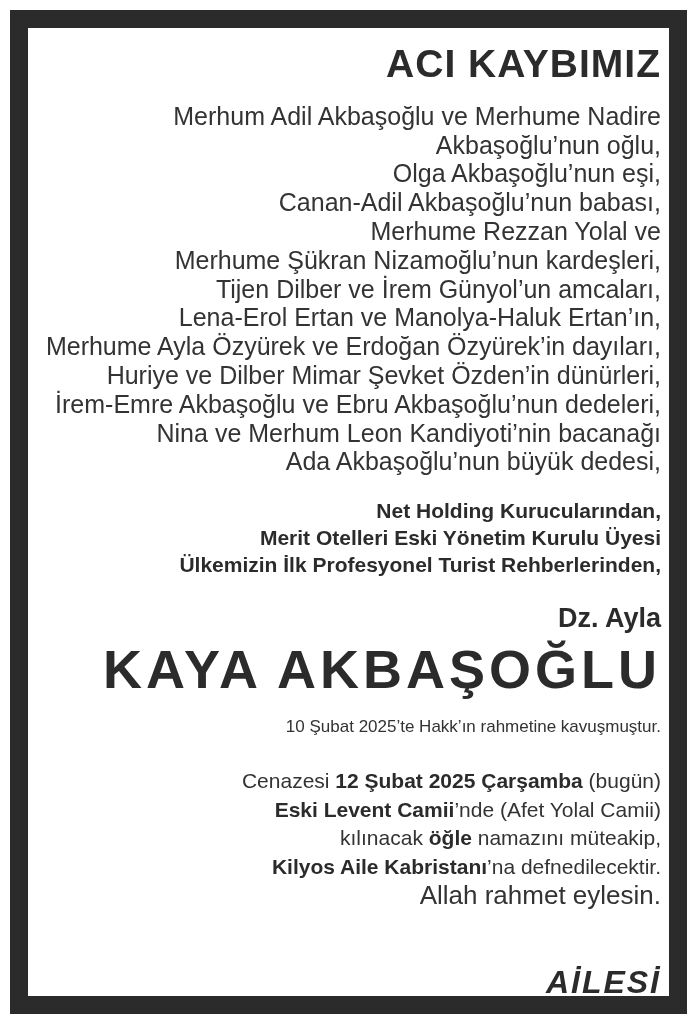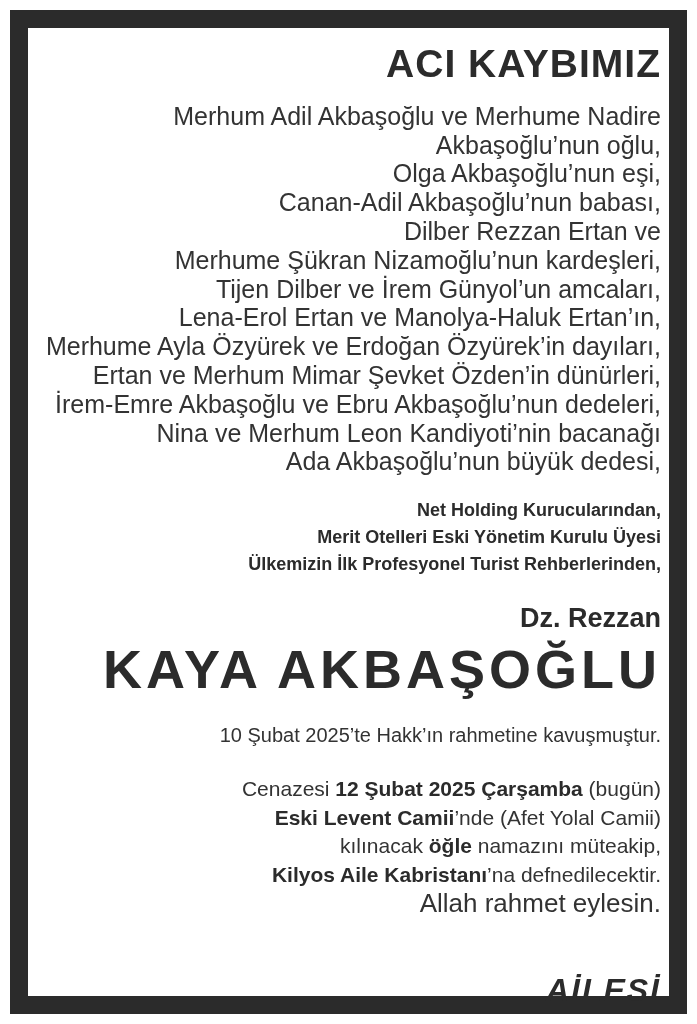--- a/index.html
+++ b/index.html
@@ -36,43 +36,43 @@
   }
   .family .line{
     font-size:25px;
     line-height:28.8px;
     color:var(--text);
   }
   .honors{
     margin-top:21px;
   }
   .honors .line{
-    font-size:18px;
+    font-size:21px;
     line-height:27px;
     font-weight:700;
     color:var(--heading);
   }
   .rank{
     margin-top:26px;
     font-size:27px;
     font-weight:700;
     color:var(--heading);
     line-height:1.1;
   }
   .name{
     margin-top:6px;
     font-size:54px;
     font-weight:800;
     letter-spacing:4px;
     color:var(--heading);
     line-height:1.1;
   }
   .death{
-    margin-top:22px;
-    font-size:20px;
+    margin-top:14px;
+    font-size:17px;
     line-height:28px;
     color:var(--text);
   }
   .funeral{
     margin-top:26px;
   }
   .funeral .line{
     font-size:21px;
     line-height:28.5px;
     color:var(--text);
@@ -97,38 +97,38 @@
 <body>
 
 <div class="frame">
 
   <h1 class="title">ACI KAYBIMIZ</h1>
 
   <div class="family">
       <p class="line">Merhum Adil Akbaşoğlu ve Merhume Nadire Akbaşoğlu’nun oğlu,</p>
       <p class="line">Olga Akbaşoğlu’nun eşi,</p>
       <p class="line">Canan-Adil Akbaşoğlu’nun babası,</p>
-      <p class="line">Dilber Rezzan Ertan ve</p>
+      <p class="line">Merhume Rezzan Yolal ve</p>
       <p class="line">Merhume Şükran Nizamoğlu’nun kardeşleri,</p>
       <p class="line">Tijen Dilber ve İrem Günyol’un amcaları,</p>
       <p class="line">Lena-Erol Ertan ve Manolya-Haluk Ertan’ın,</p>
       <p class="line">Merhume Ayla Özyürek ve Erdoğan Özyürek’in dayıları,</p>
-      <p class="line">Ertan ve Merhum Mimar Şevket Özden’in dünürleri,</p>
+      <p class="line">Huriye ve Dilber Mimar Şevket Özden’in dünürleri,</p>
       <p class="line">İrem-Emre Akbaşoğlu ve Ebru Akbaşoğlu’nun dedeleri,</p>
       <p class="line">Nina ve Merhum Leon Kandiyoti’nin bacanağı</p>
       <p class="line">Ada Akbaşoğlu’nun büyük dedesi,</p>
     </div>
 
   <div class="honors">
       <p class="line">Net Holding Kurucularından,</p>
       <p class="line">Merit Otelleri Eski Yönetim Kurulu Üyesi</p>
       <p class="line">Ülkemizin İlk Profesyonel Turist Rehberlerinden,</p>
     </div>
 
-  <p class="rank">Dz. Rezzan</p>
+  <p class="rank">Dz. Ayla</p>
 
   <h2 class="name">KAYA AKBAŞOĞLU</h2>
 
   <p class="death">10 Şubat 2025’te Hakk’ın rahmetine kavuşmuştur.</p>
 
   <div class="funeral">
       <p class="line"><span>Cenazesi </span><span class="bold-seg">12 Şubat 2025 Çarşamba</span><span> (bugün)</span></p>
       <p class="line"><span class="bold-seg">Eski Levent Camii</span><span>’nde (Afet Yolal Camii)</span></p>
       <p class="line"><span>kılınacak </span><span class="bold-seg">öğle</span><span> namazını müteakip,</span></p>
       <p class="line"><span class="bold-seg">Kilyos Aile Kabristanı</span><span>’na defnedilecektir.</span></p>

